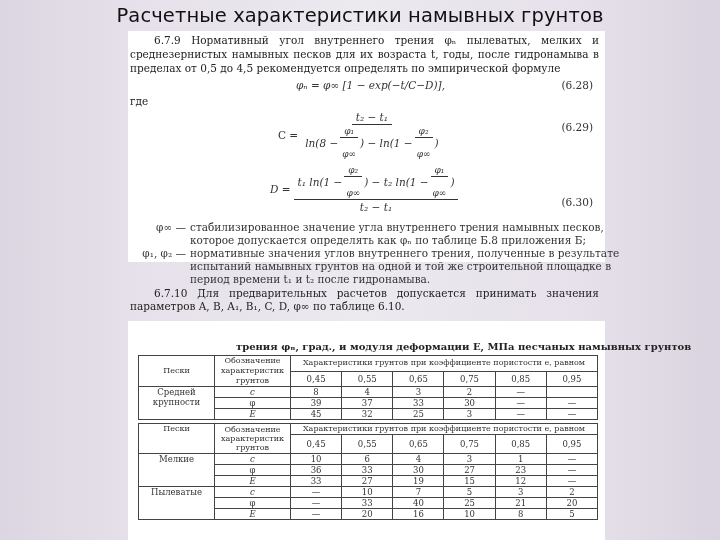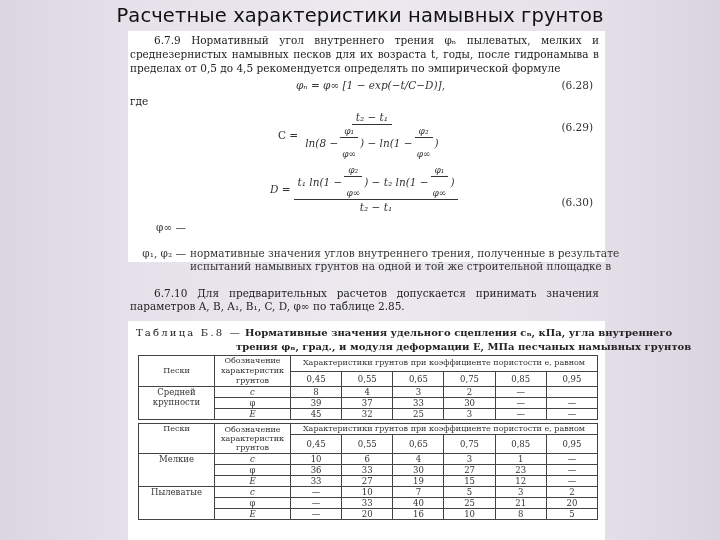--- a/index.html
+++ b/index.html
@@ -91,38 +91,37 @@
           </span>
         <span>)</span>
       </span>
       <span class="den">t₂ − t₁</span>
     </span>
   </div>
   <div class="eqno" style="top:165px;margin-left:48px;">(6.30)</div>
 
   <div class="defterm" style="left:0px;top:190px;">φ∞ —</div>
   <div class="defbody" style="left:62px;top:190px;">
+    <div>стабилизированное значение угла внутреннего трения намывных песков,</div>
+    <div>которое допускается определять как φₙ по таблице Б.8 приложения Б;</div>
   </div>
   <div class="defterm" style="left:0px;top:216px;">φ₁, φ₂ —</div>
   <div class="defbody" style="left:62px;top:216px;">
     <div>нормативные значения углов внутреннего  трения, полученные в результате</div>
     <div>испытаний намывных грунтов на одной и той же строительной площадке в</div>
+    <div>период времени  t₁ и t₂ после гидронамыва.</div>
   </div>
 
   <div class="txt" style="left:26px;top:256px;width:445px;">
     <div class="just">6.7.10  Для  предварительных  расчетов  допускается  принимать  значения</div>
   </div>
-  <div class="txt" style="left:2px;top:269px;">параметров A, B, A₁, B₁, C, D, φ∞ по таблице 2.85.</div>
+  <div class="txt" style="left:2px;top:269px;">параметров A, B, A₁, B₁, C, D, φ∞ по таблице 6.10.</div>
 </div>
 
 <div class="page2">
-  <div class="txt" style="left:8px;top:5px;font-size:10px;">
-    <span class="caption-label">Таблица Б.8 —</span>
-    <span class="caption-bold">Нормативные значения удельного сцепления cₙ, кПа, угла внутреннего</span>
-  </div>
   <div class="txt caption-bold" style="left:108px;top:19px;font-size:10px;">трения φₙ, град., и модуля деформации E, МПа песчаных намывных грунтов</div>
 
   <table class="soil" style="left:10px;top:34px;width:460px;">
     <colgroup>
         <col style="width:76px">
         <col style="width:76px">
         <col>
         <col>
         <col>
         <col>

